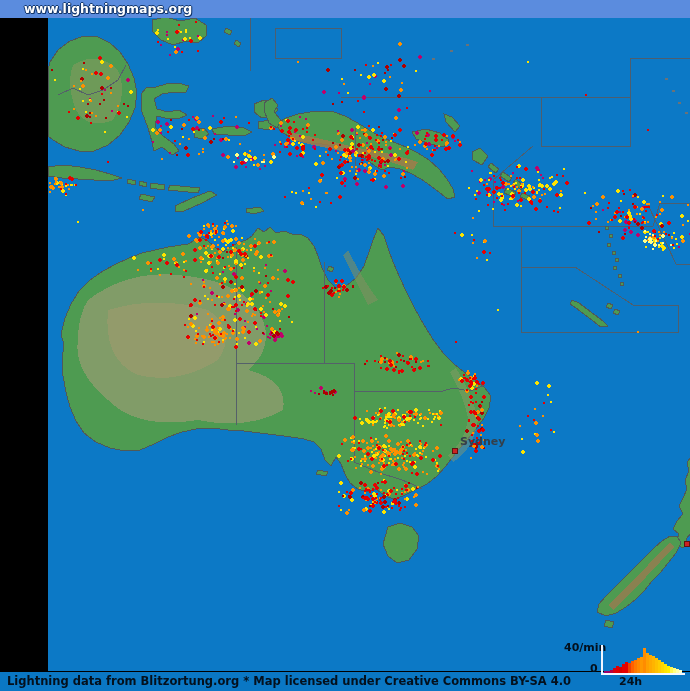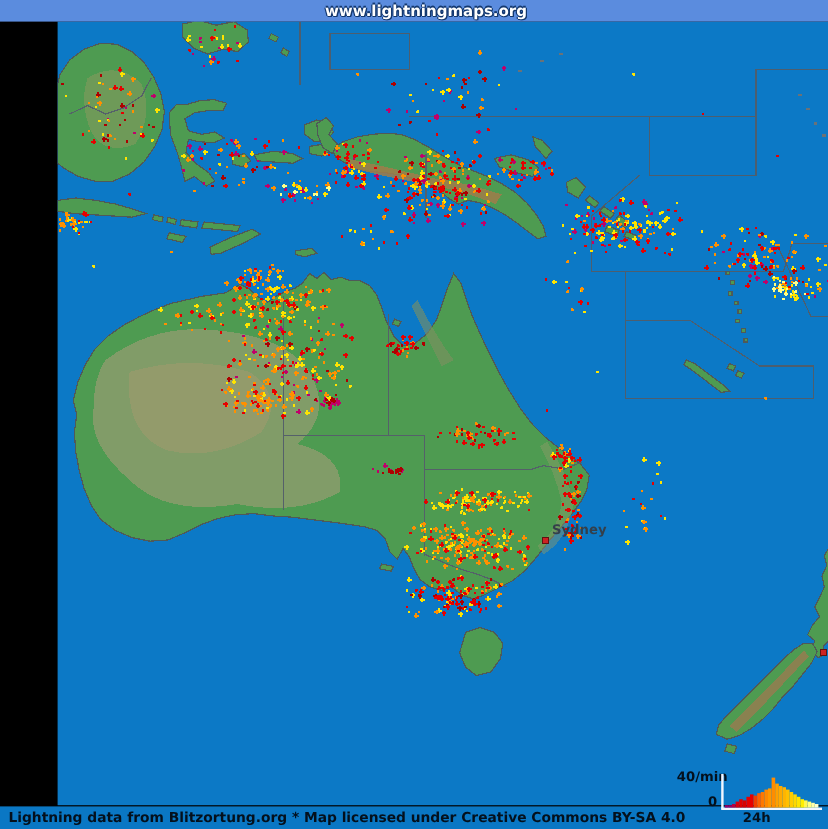--- a/index.html
+++ b/index.html
@@ -4,21 +4,21 @@
 <style>
   html,body{margin:0;padding:0;background:#000;}
   body{width:690px;height:691px;position:relative;overflow:hidden;
        font-family:"DejaVu Sans","Liberation Sans",sans-serif;}
   
   #topbar{position:absolute;left:0;top:0;width:690px;height:18px;background:#5b8cde;
           display:flex;align-items:center;justify-content:space-between;z-index:5;}
   #topbar .t{font-size:12.5px;font-weight:bold;color:#fff;line-height:18px;white-space:nowrap;
       text-shadow:1px 0 0 #14386e,-1px 0 0 #14386e,0 1px 0 #14386e,0 -1px 0 #14386e,1px 1px 0 #14386e;}
   #topbar .left{margin-left:4px;}
-  #topbar .center{position:absolute;left:0;right:4px;text-align:center;margin-left:24px;}
+  #topbar .center{position:absolute;left:0;right:4px;text-align:left;margin-left:24px;}
   #topbar .right{margin-right:4px;position:relative;}
   
   #map{position:absolute;left:0;top:18px;width:690px;height:653px;background:#0c79c6;margin-left:48px;}
   #map svg{display:block;shape-rendering:crispEdges;}
   
   #botbar{position:absolute;left:0;top:672px;width:690px;height:19px;background:#0a77c4;z-index:4;}
   #botbar .credit{position:absolute;left:7px;top:2px;font-size:11.5px;font-weight:bold;color:#04101c;white-space:nowrap;}
   
   #legend{position:absolute;left:561px;top:641px;width:129px;height:50px;z-index:6;}
   #legend .ylab{position:absolute;left:3px;top:0;font-size:11px;font-weight:bold;color:#04101c;}

